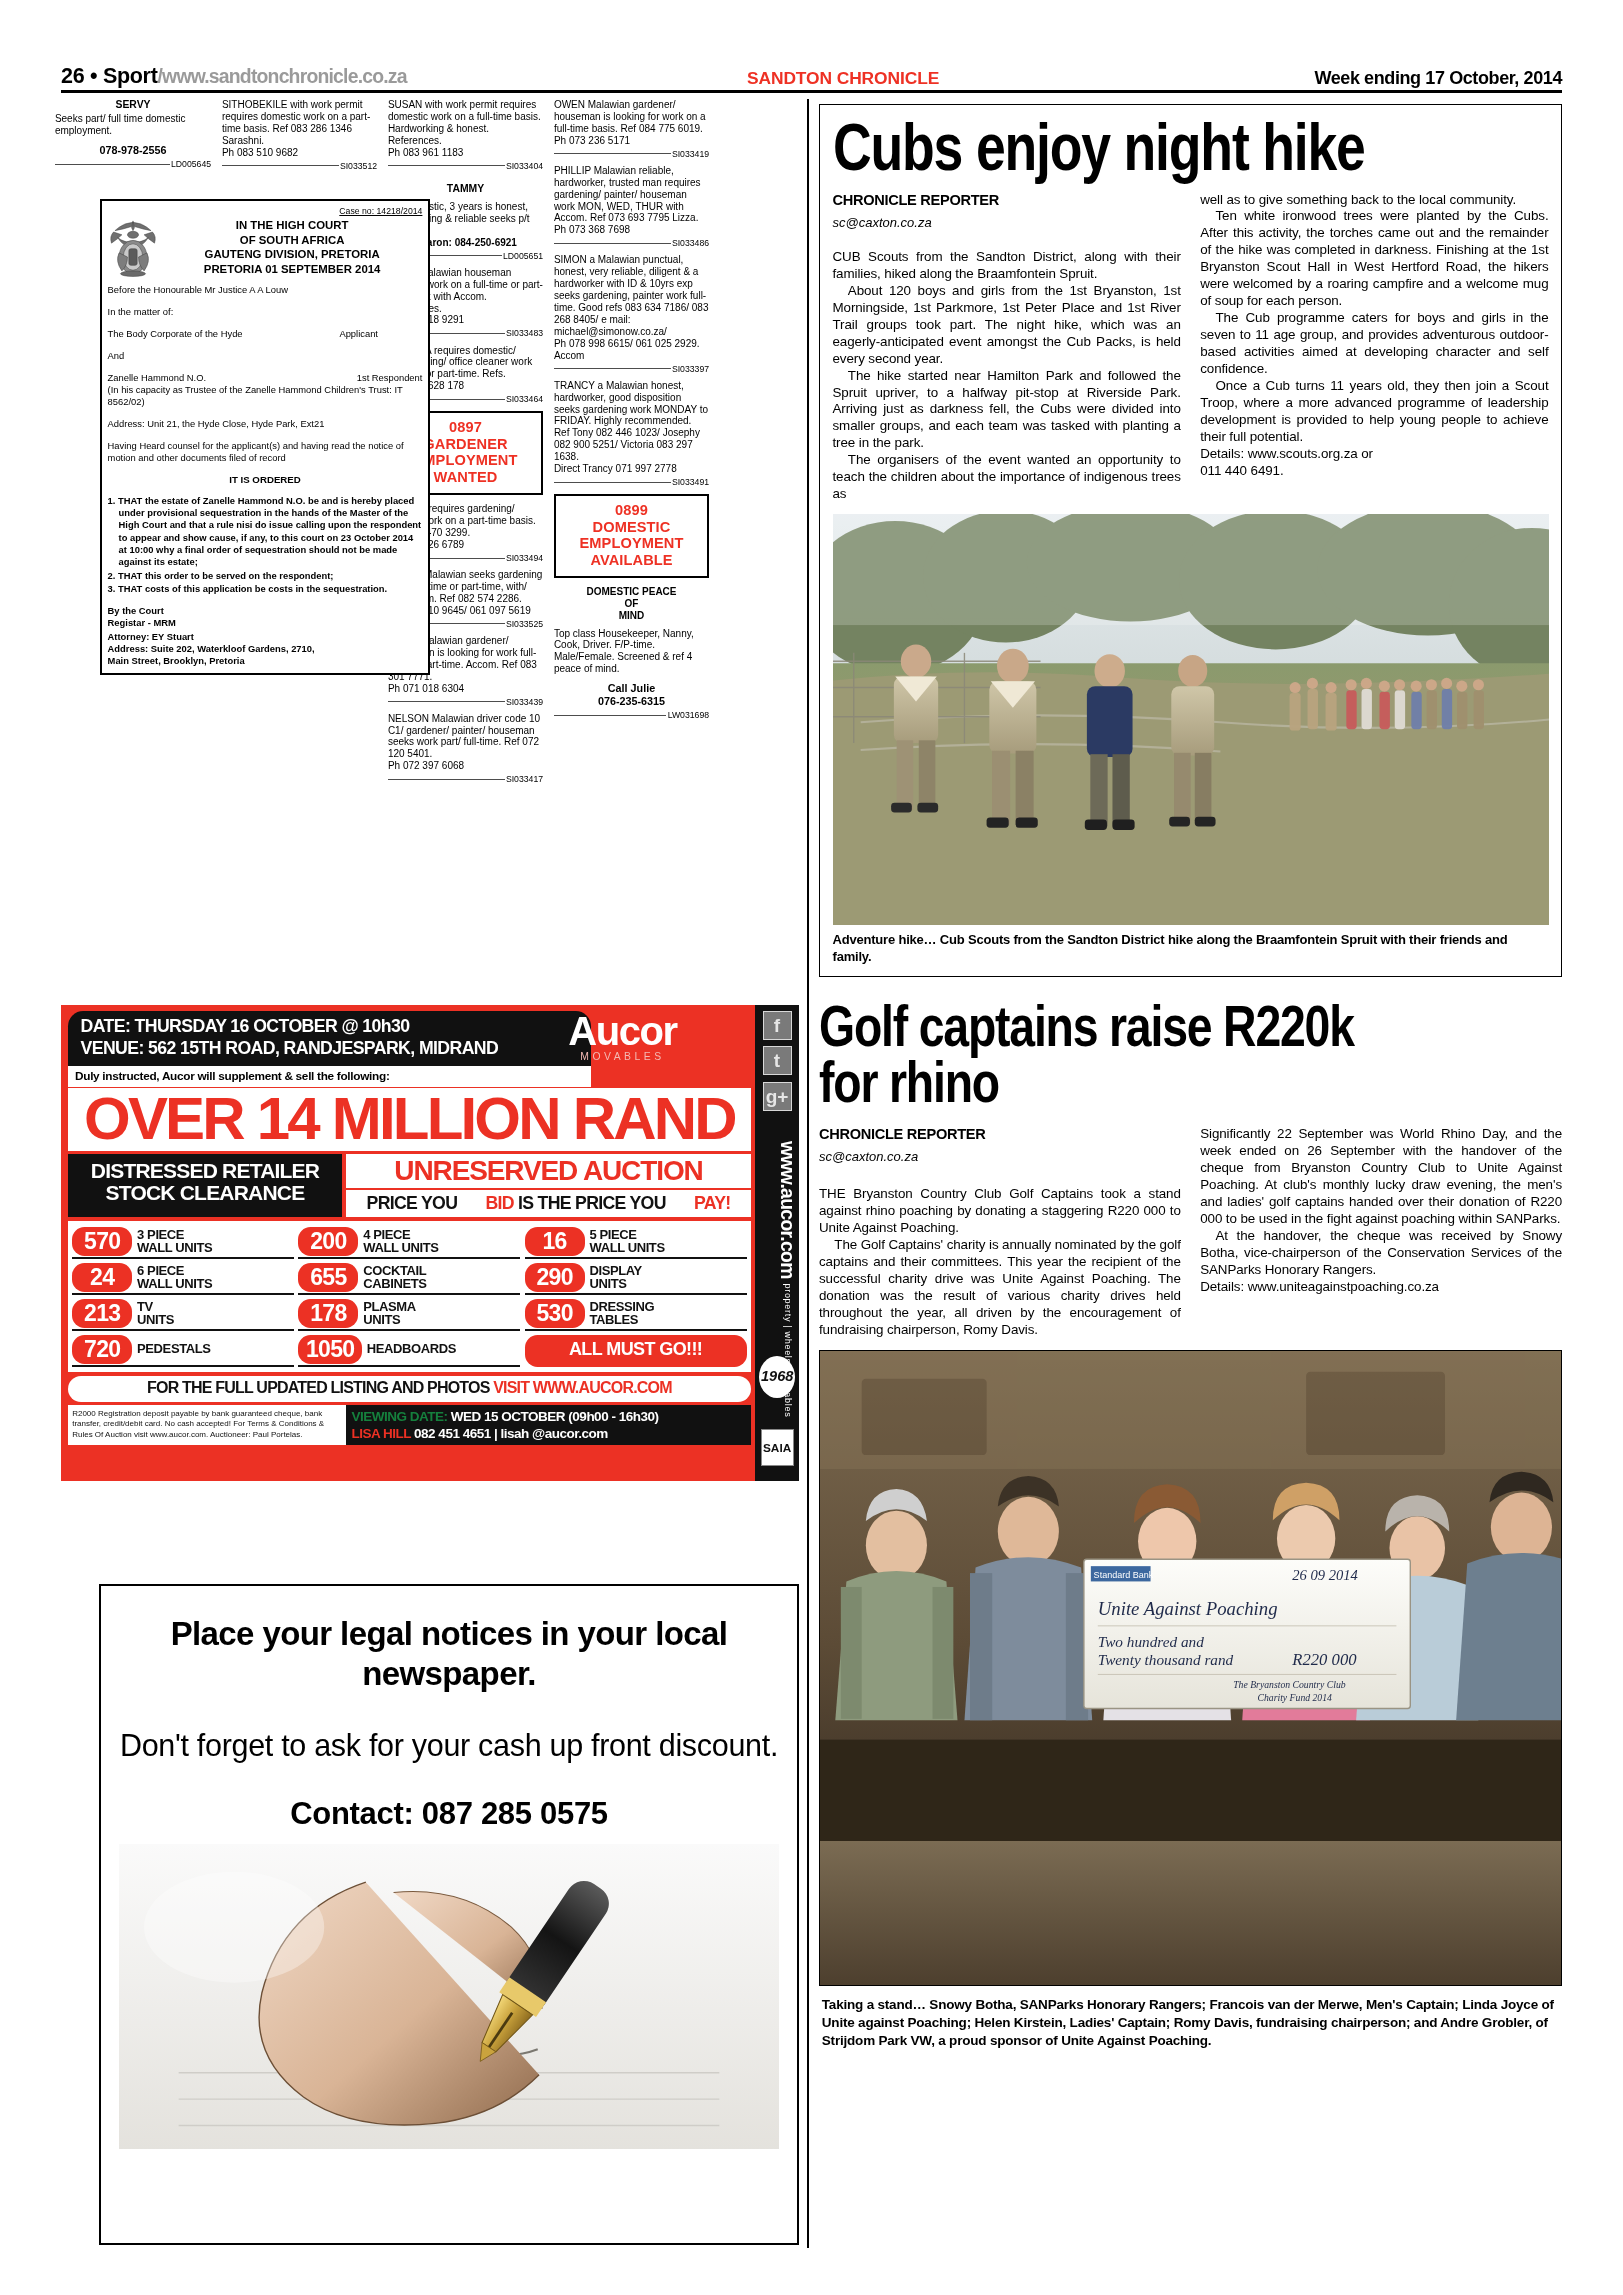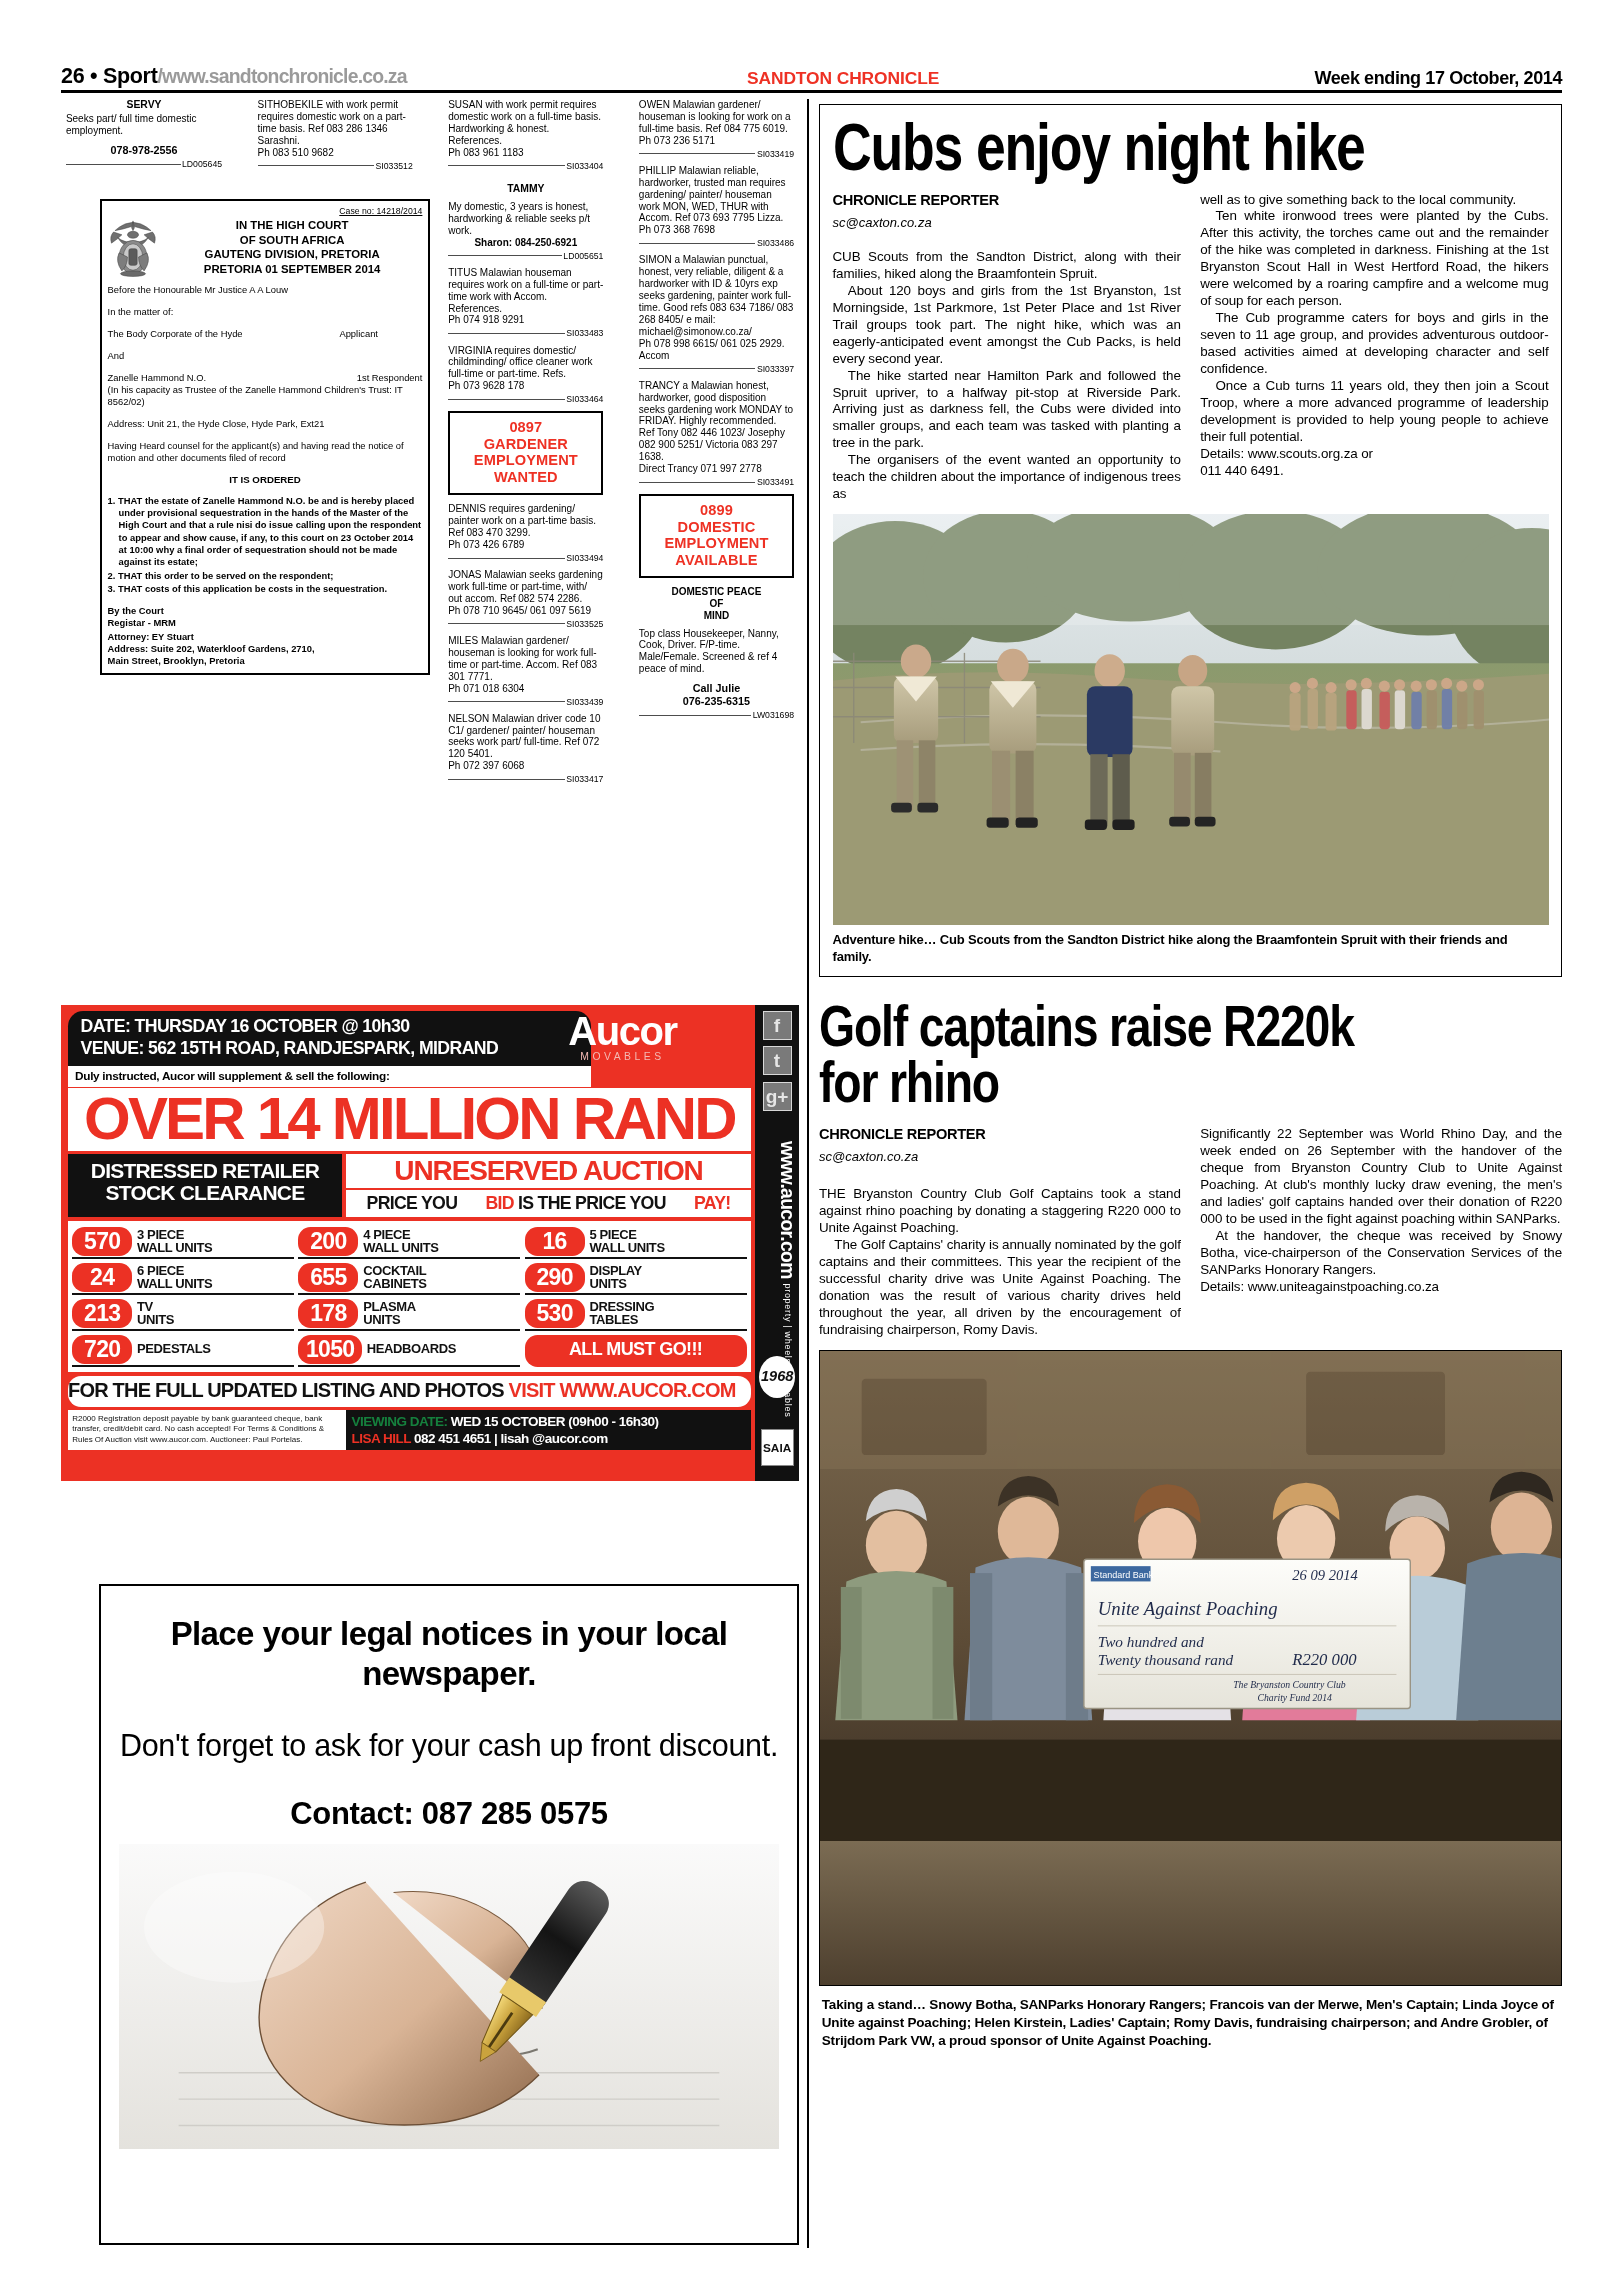--- a/index.html
+++ b/index.html
@@ -20,22 +20,22 @@
   }
   .mh-left { display:flex; align-items:baseline; gap:0; }
   .mh-page { font-size:21.5px; font-weight:bold; letter-spacing:-0.3px; font-family:"Liberation Sans", sans-serif; }
   .mh-url { font-size:19.4px; font-weight:bold; color:#9a9a9a; letter-spacing:-0.8px; }
   .mh-center { font-size:17.4px; font-weight:bold; color:#ee3124; letter-spacing:-0.1px; margin-left:-35px;}
   .mh-right { font-size:18px; font-weight:bold; letter-spacing:-0.4px; }
   #mast-rule { position:absolute; left:61px; top:90px; width:1501px; height:2.8px; background:#000; }
 
   
   #classifieds {
-    position:absolute; left:61px; top:99px; width:738px; height:902px;
-    display:flex; gap:8px;justify-content:space-between;
+    position:absolute; left:50px; top:99px; width:738px; height:902px;
+    display:flex; gap:0;
   }
   .cl-col { width:166px; padding:0 4.9px; position:relative; }
   .cl-col + .cl-col { border-left:0.7px solid #ffffff; }
   .cl-ad { font-size:10px; line-height:1.19; margin-bottom:1.4px; }
   .cl-ad p { margin:0; }
   .cl-name-center { text-align:center; font-weight:bold; font-size:10.4px; margin-bottom:2.1px;}
   .cl-phone-center { text-align:center; font-weight:bold; font-size:10.8px; margin-top:7px;}
   .cl-phone-b { font-weight:bold; }
   .cl-rule {
     display:flex; align-items:center; justify-content:flex-end;
@@ -117,22 +117,22 @@
   .auc-num {
     background:#ec3124; color:#fff; font-weight:bold; font-size:23px; letter-spacing:-0.7px;
     border-radius:12.5px; padding:1.4px 7.6px; min-width:60px; text-align:center; line-height:1.14;
   }
   .auc-lbl { font-weight:bold; font-size:13px; line-height:1.02; letter-spacing:-0.4px; color:#111;}
   .auc-allmust {
     background:#ec3124; color:#fff; font-weight:bold; font-size:18px; letter-spacing:-0.6px;
     border-radius:12.5px; text-align:center; padding:5.6px 2.8px; grid-column:3; line-height:1;
   }
   .auc-visit {
-    background:#fff; color:#111; font-weight:bold; font-size:20px; letter-spacing:-0.8px;
-    text-align:left; padding:3.5px 0 4.2px 0; margin-top:3.5px;border-radius:13px;
+    background:#fff; color:#111; font-weight:bold; font-size:16px; letter-spacing:-0.8px;
+    text-align:center; padding:3.5px 0 4.2px 0; margin-top:3.5px;border-radius:13px;
   }
   .auc-visit .hl { color:#ec3124; }
   .auc-foot { display:flex; margin-top:3.5px; gap:0; }
   .auc-terms {
     background:#fff; width:278px; font-size:8px; line-height:1.32; font-weight:normal;
     padding:3.5px 4.2px; color:#111;
   }
   .auc-view { flex:1; background:#111; color:#fff; padding:3.5px 5.6px; }
   .auc-view .l1 { font-weight:bold; font-size:13.5px; letter-spacing:-0.5px; }
   .auc-view .l1 .r { color:#15803d; }

